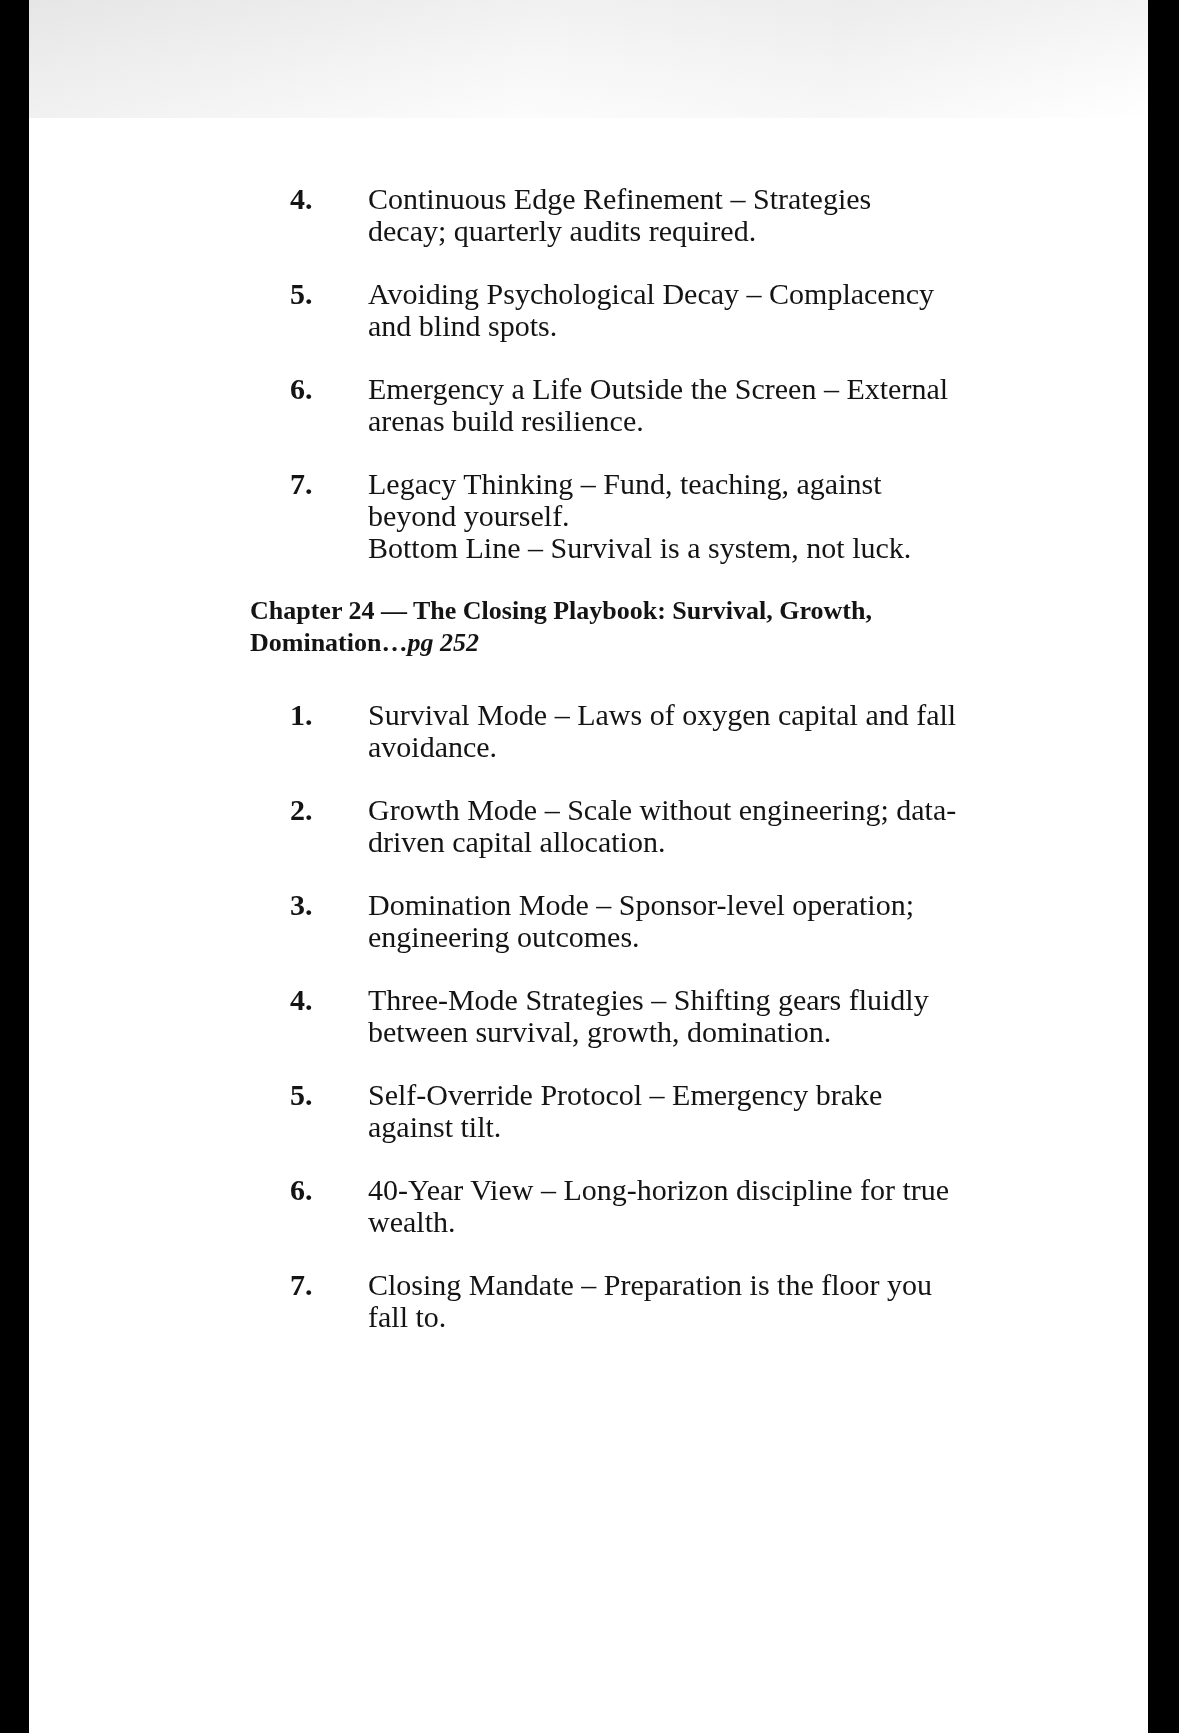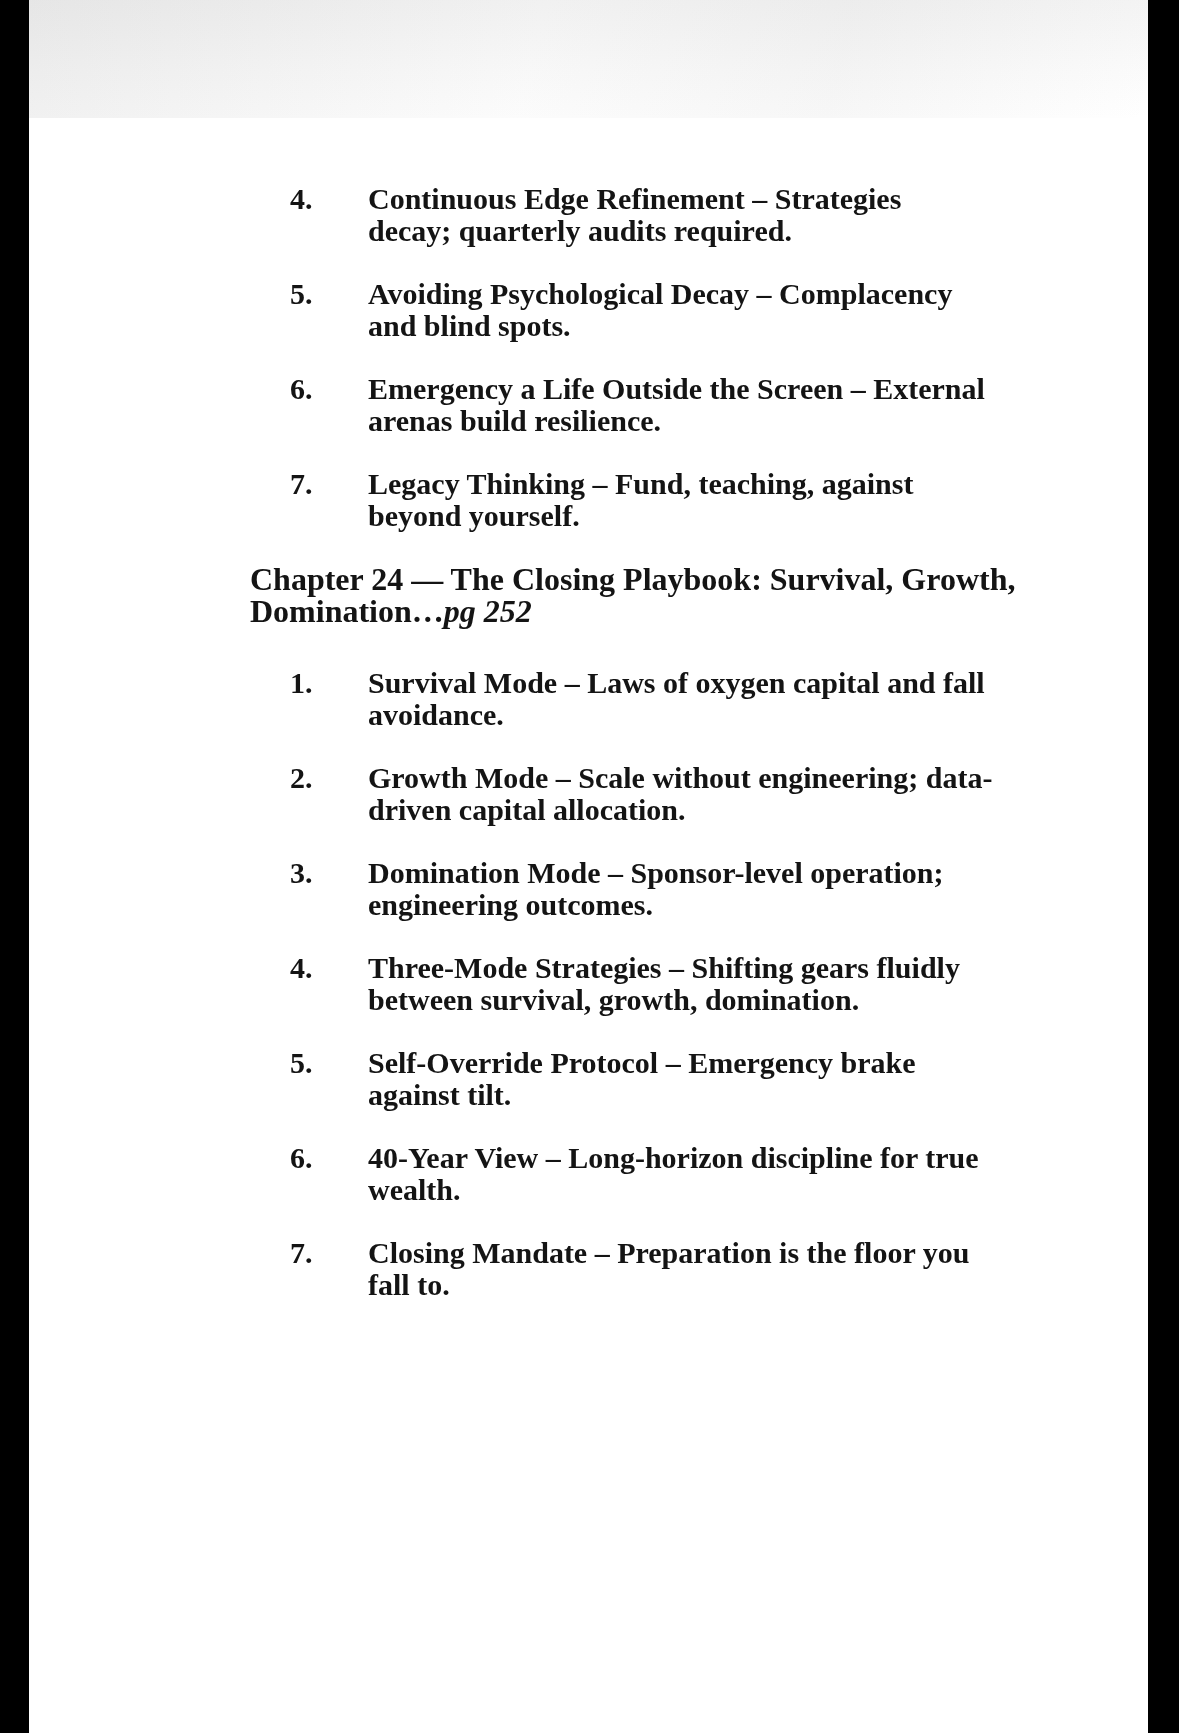--- a/index.html
+++ b/index.html
@@ -50,25 +50,25 @@
     margin-bottom: 31px;
     font-size: 30px;
     line-height: 32px;
   }
   .toc-item .num {
     position: absolute;
     left: 261px;
     top: 0;
     font-weight: bold;
   }
-  .toc-item .t { font-weight: bold; }
-  .toc-item .d { white-space: pre-line; font-weight: bold; }
+  .toc-item .t { font-weight: normal; }
+  .toc-item .d { white-space: pre-line; }
   .chapter-heading {
     margin: 30px 60px 40px 221px;
-    font-size: 32px;
+    font-size: 26px;
     line-height: 32px;
     font-weight: bold;
   }
   .chapter-heading .h { white-space: pre-line; }
   .chapter-heading .pg { font-style: italic; }
 </style>
 </head>
 <body>
 
 <div class="screen">
@@ -95,20 +95,23 @@
       <div class="toc-item">
         <span class="num">6.</span>
         <span class="t">Emergency a Life Outside the Screen</span><span class="d"> – External
 arenas build resilience.</span>
       </div>
 
       <div class="toc-item">
         <span class="num">7.</span>
         <span class="t">Legacy Thinking</span><span class="d"> – Fund, teaching, against
 beyond yourself.</span>
+        <div class="extra">
+          <span class="t">Bottom Line</span><span class="d"> – Survival is a system, not luck.</span>
+        </div>
       </div>
 
     </div>
 
     <div class="chapter-heading">
       <span class="h">Chapter 24 — The Closing Playbook: Survival, Growth,
 Domination…</span><span class="pg">pg 252</span>
     </div>
 
     <div>

